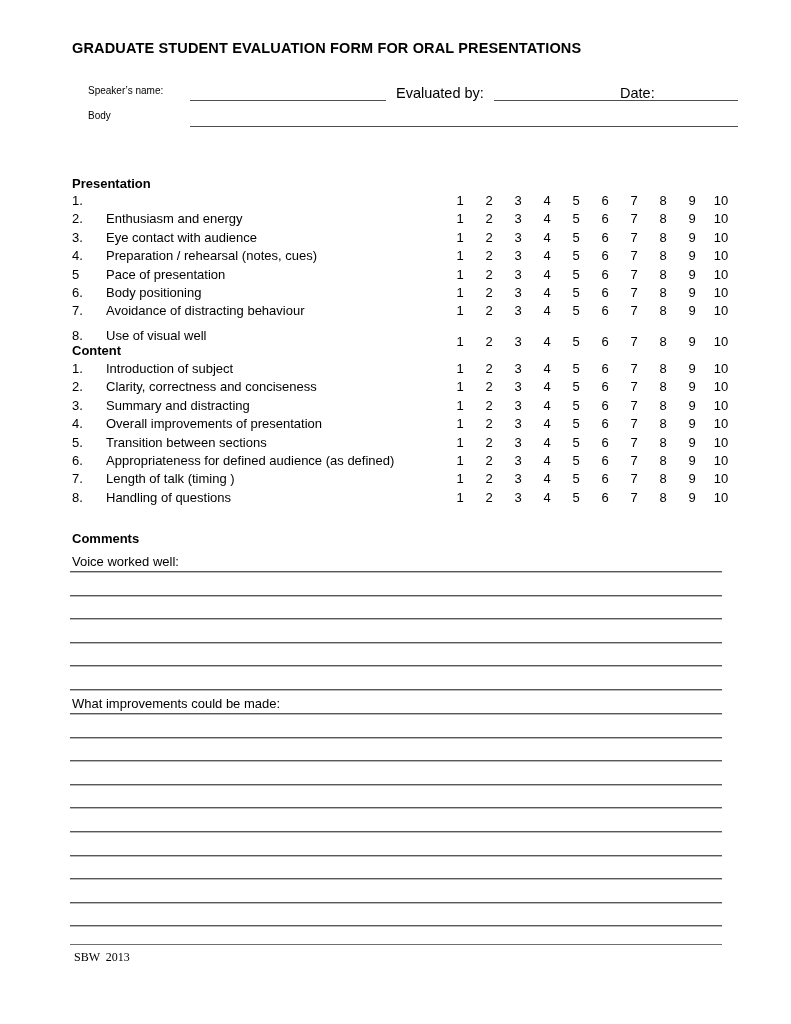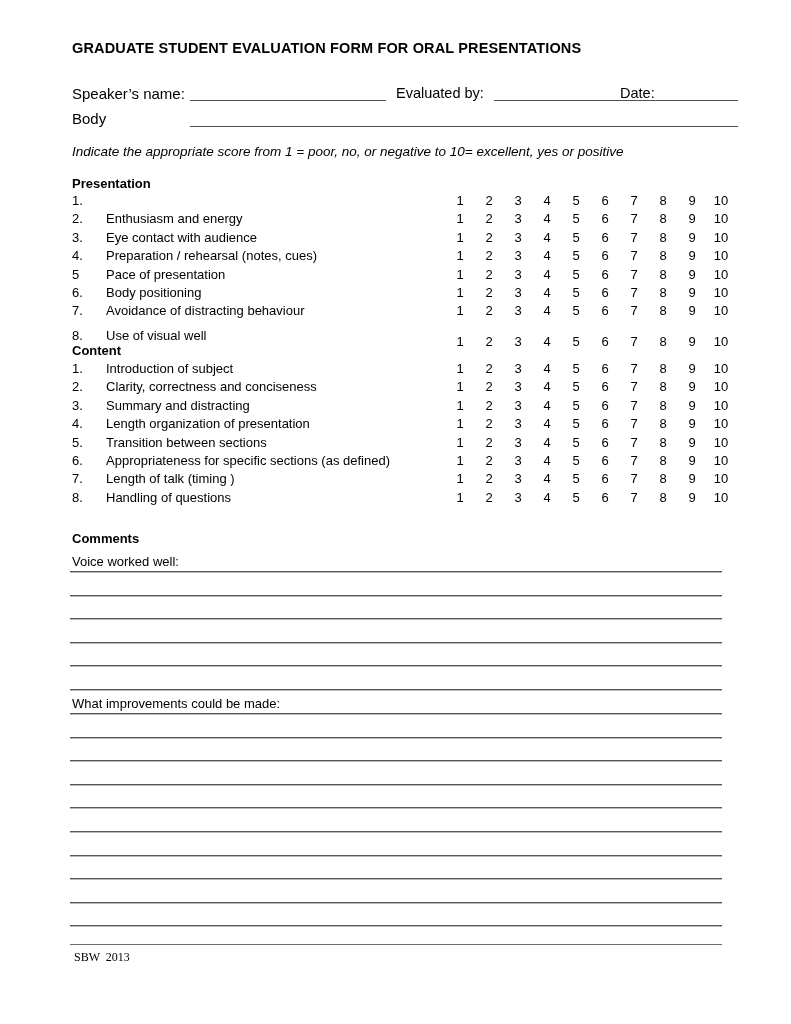--- a/index.html
+++ b/index.html
@@ -31,22 +31,22 @@
     top: 40px;
     font-size: 14.5px;
     font-weight: bold;
     letter-spacing: 0.15px;
     white-space: nowrap;
   }
 
   
   .hdr-row {
     position: absolute;
-    left: 72px;
-    font-size: 15px;
+    left: 88px;
+    font-size: 10px;
     white-space: nowrap;
   }
   #hdr-speaker-row { top: 85px; }
   #hdr-topic-row   { top: 110px; }
 
   .rule {
     position: absolute;
     height: 0;
     border-top: 1px solid #4f4f4f;
   }
@@ -176,21 +176,20 @@
   <div class="hdr-row" id="hdr-speaker-row">Speaker’s name:</div>
   <div class="hdr-evaluated">Evaluated by:</div>
   <div class="hdr-date">Date:</div>
 
   <div class="rule" id="rule-speaker"></div>
   <div class="rule" id="rule-evaluated"></div>
 
   <div class="hdr-row" id="hdr-topic-row">Body</div>
   <div class="rule" id="rule-topic"></div>
 
-  <div class="instruction">Indicate the appropriate score from 1 = poor, no, or negative to 10= excellent, yes or positive</div>
 
   <div class="section-heading" id="heading-presentation">Presentation</div>
   <div id="presentation-rows">
       <div class="rating-row" style="top: 193px;">
         <span class="rr-num">1.</span>
         <div class="rr-scale">
           <span style="left: 0px;">1</span>
           <span style="left: 29px;">2</span>
           <span style="left: 58px;">3</span>
           <span style="left: 87px;">4</span>
@@ -361,21 +360,21 @@
           <span style="left: 116px;">5</span>
           <span style="left: 145px;">6</span>
           <span style="left: 174px;">7</span>
           <span style="left: 203px;">8</span>
           <span style="left: 232px;">9</span>
           <span style="left: 261px;">10</span>
         </div>
       </div>
       <div class="rating-row" style="top: 416.2px;">
         <span class="rr-num">4.</span>
-        <span class="rr-label">Length organization of presentation</span>
+        <span class="rr-label">Overall improvements of presentation</span>
         <div class="rr-scale">
           <span style="left: 0px;">1</span>
           <span style="left: 29px;">2</span>
           <span style="left: 58px;">3</span>
           <span style="left: 87px;">4</span>
           <span style="left: 116px;">5</span>
           <span style="left: 145px;">6</span>
           <span style="left: 174px;">7</span>
           <span style="left: 203px;">8</span>
           <span style="left: 232px;">9</span>
@@ -393,21 +392,21 @@
           <span style="left: 116px;">5</span>
           <span style="left: 145px;">6</span>
           <span style="left: 174px;">7</span>
           <span style="left: 203px;">8</span>
           <span style="left: 232px;">9</span>
           <span style="left: 261px;">10</span>
         </div>
       </div>
       <div class="rating-row" style="top: 453px;">
         <span class="rr-num">6.</span>
-        <span class="rr-label">Appropriateness for specific sections (as defined)</span>
+        <span class="rr-label">Appropriateness for defined audience (as defined)</span>
         <div class="rr-scale">
           <span style="left: 0px;">1</span>
           <span style="left: 29px;">2</span>
           <span style="left: 58px;">3</span>
           <span style="left: 87px;">4</span>
           <span style="left: 116px;">5</span>
           <span style="left: 145px;">6</span>
           <span style="left: 174px;">7</span>
           <span style="left: 203px;">8</span>
           <span style="left: 232px;">9</span>

